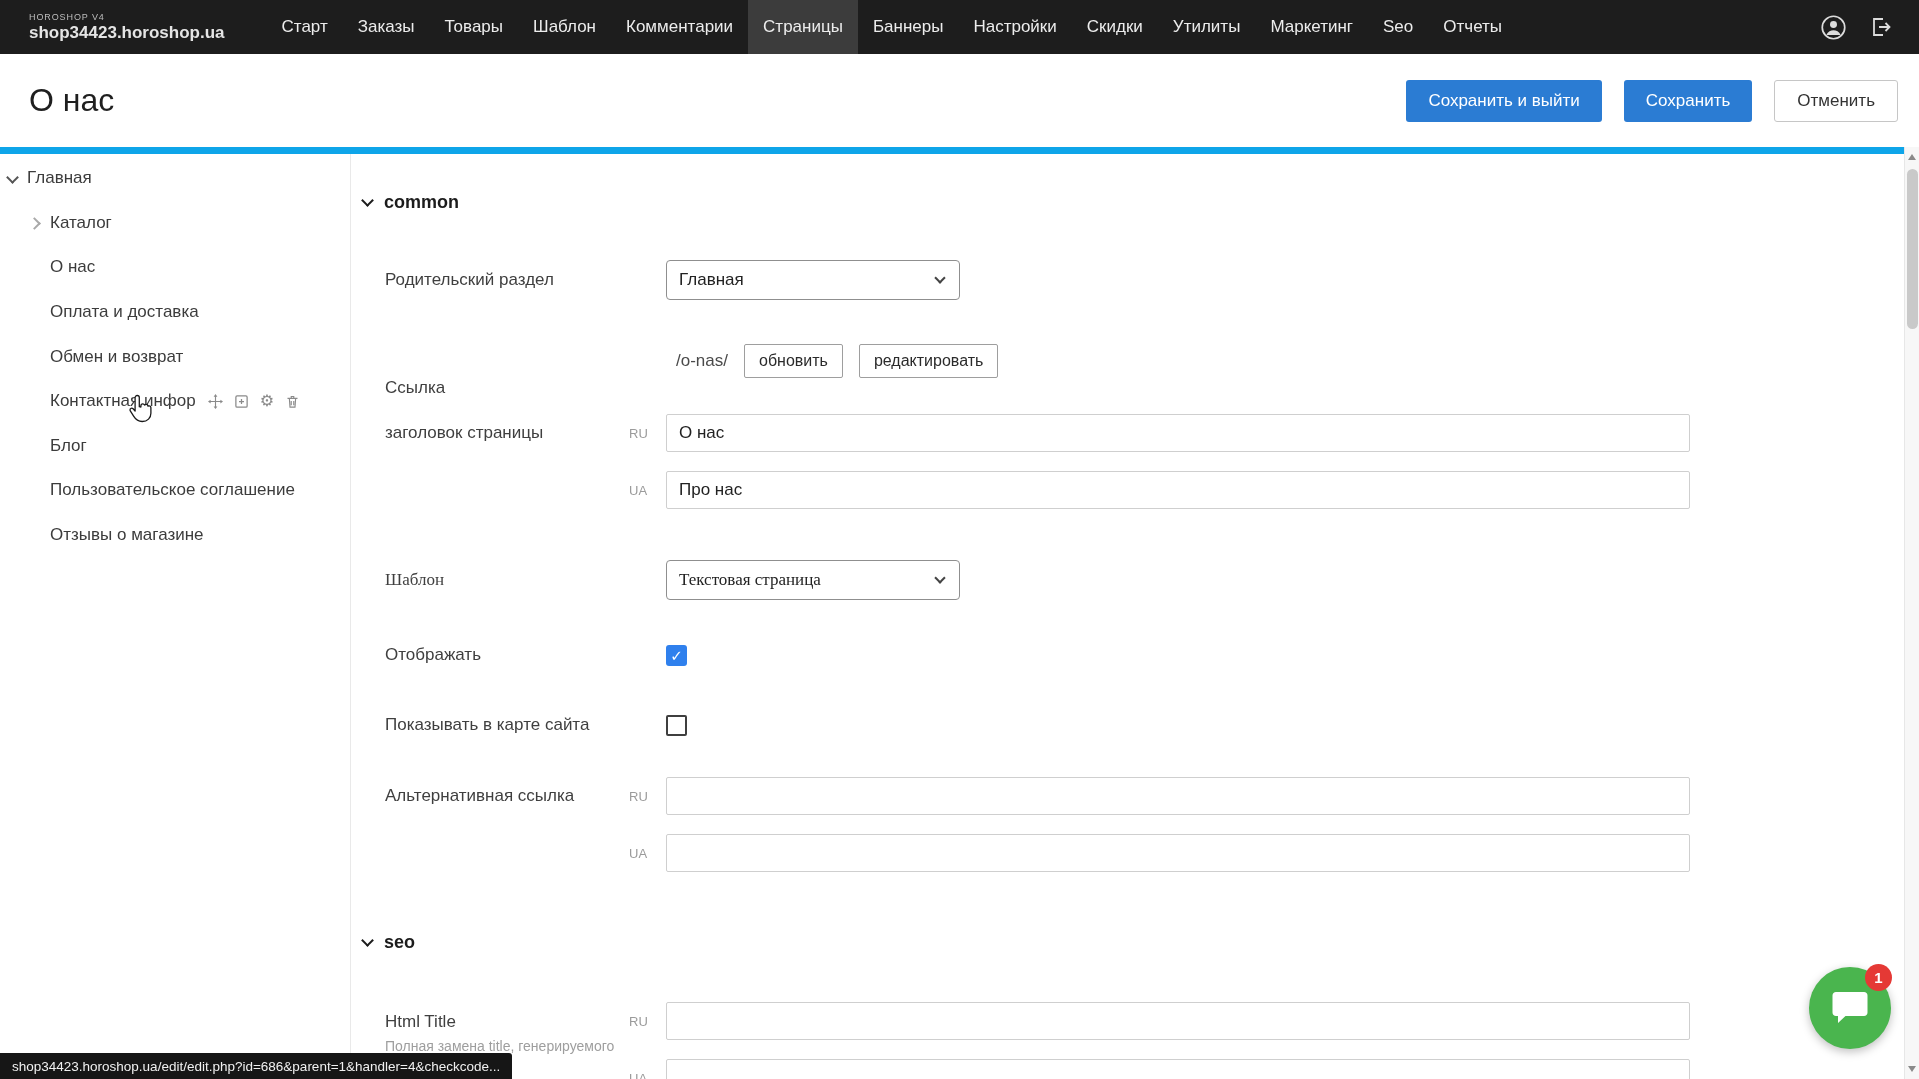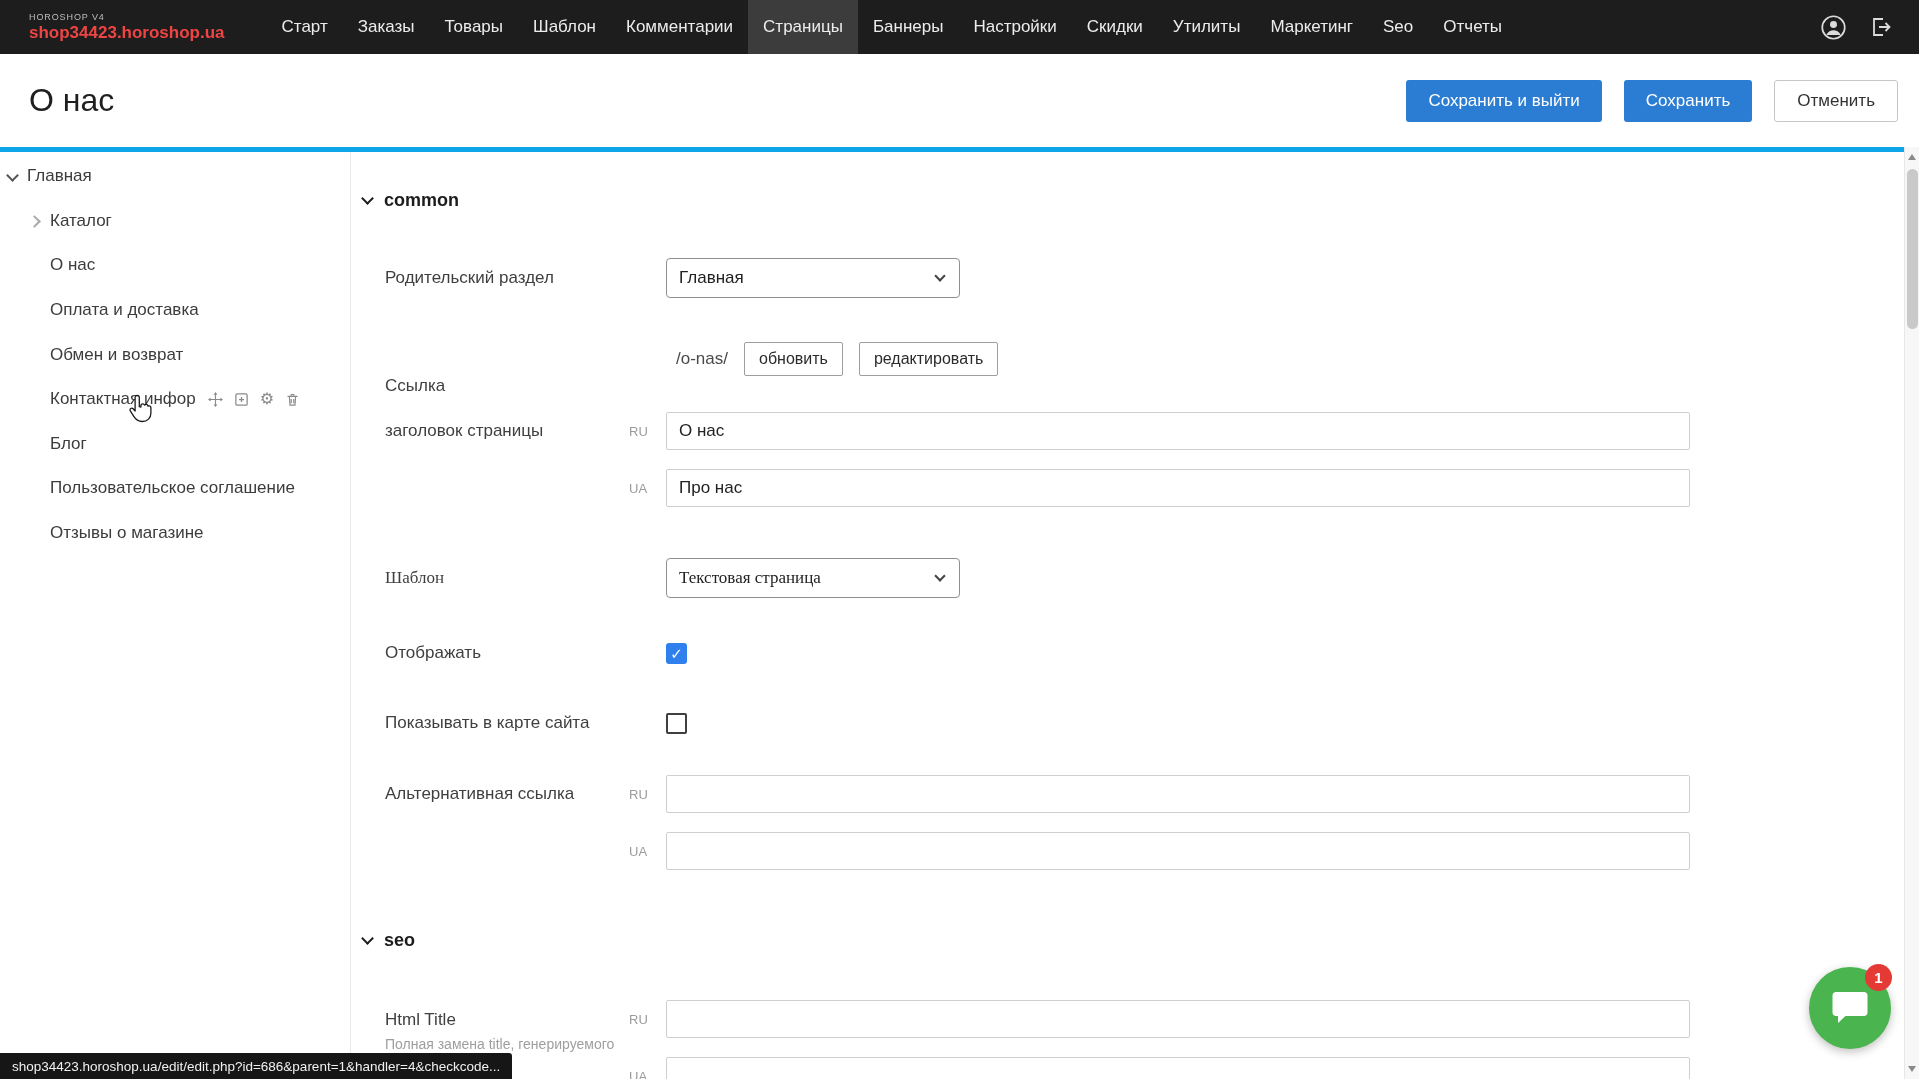--- a/index.html
+++ b/index.html
@@ -5,40 +5,40 @@
   * { margin:0; padding:0; box-sizing:border-box; }
   html,body { width:1919px; height:1079px; overflow:hidden; background:#fff;
               font-family:"Liberation Sans","DejaVu Sans",sans-serif; }
   :root { --primary:#2b7cd3; --link:#2f80ed; --check:#2f80ed; --chat:#4ab54e; --badge:#e53935; }
 
   
   .topbar { position:absolute; top:0; left:0; width:100%; height:54px; background:#1d1d1d;
             display:flex; align-items:center; z-index:30; }
   .brand { padding-left:29px; cursor:pointer; }
   .brand-small { font-size:9px; color:#bdbdbd; letter-spacing:.9px; }
-  .brand-main { font-size:17px; font-weight:bold; color:#ef4444; margin-top:1px; }
+  .brand-main { font-size:17px; font-weight:bold; color:#e5e5e5; margin-top:1px; }
   .topnav { display:flex; height:100%; align-items:stretch; margin-left:42px; }
   .nav-item { display:flex; align-items:center; padding:0 15px; color:#ececec; font-size:17px;
               cursor:pointer; white-space:nowrap; }
   .nav-item.active { background:#3c3c3c; }
   .topbar-icons { margin-left:auto; display:flex; align-items:center; gap:22px; padding-right:26px; }
   .tb-icon { cursor:pointer; display:flex; }
 
   
   .page-header { position:absolute; top:54px; left:0; width:100%; height:93px;
                  display:flex; align-items:center; padding:0 21px 0 29px; background:#fff; }
   .page-title { font-size:32px; color:#1f1f1f; font-weight:400; }
   .header-buttons { margin-left:auto; display:flex; gap:22px; }
   .btn { height:42px; border-radius:3px; font-size:17px; display:flex; align-items:center;
          padding:0 22px; cursor:pointer; border:none; font-family:inherit; }
   .btn-primary { background:var(--primary); color:#fff; }
   .btn-plain { background:#fff; color:#333; border:1px solid #c6c6c6; }
 
   
-  .content { position:absolute; top:147px; left:0; right:0; bottom:0; border-top:5px solid #0ea5e9;
+  .content { position:absolute; top:147px; left:0; right:0; bottom:0; border-top:7px solid #0ea5e9;
              overflow:hidden; background:#fff; }
 
   
   .sidebar { position:absolute; left:0; top:0; width:351px; height:100%; border-right:1px solid #e9e9e9; }
   .tree { list-style:none; padding-top:2px; }
   .tree li { height:44.6px; display:flex; align-items:center; font-size:17px; color:#3c3c3c;
              position:relative; cursor:pointer; white-space:nowrap; }
   .lvl0 { padding-left:27px; }
   .lvl1 { padding-left:50px; }
   .muted { color:#a9a9a9; }

